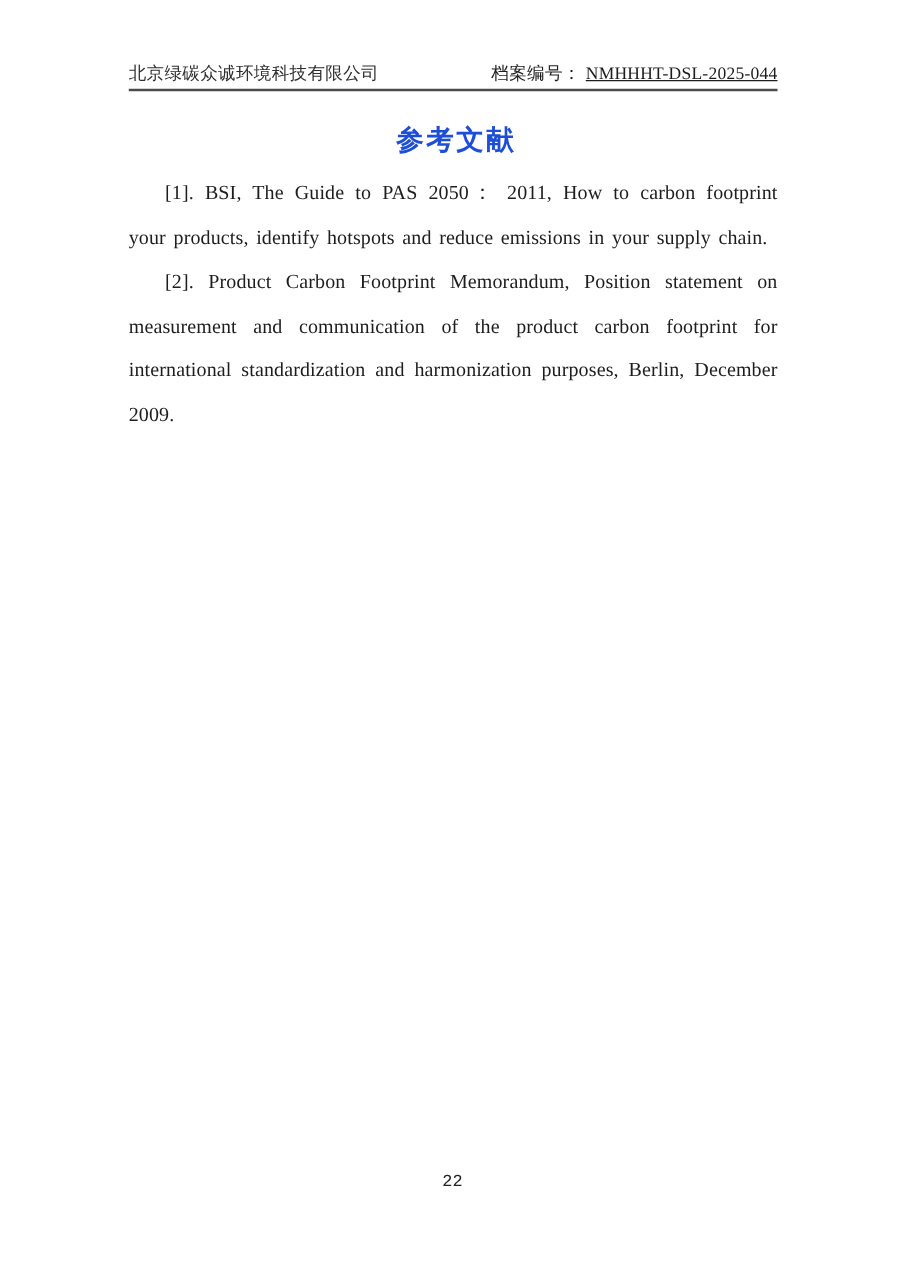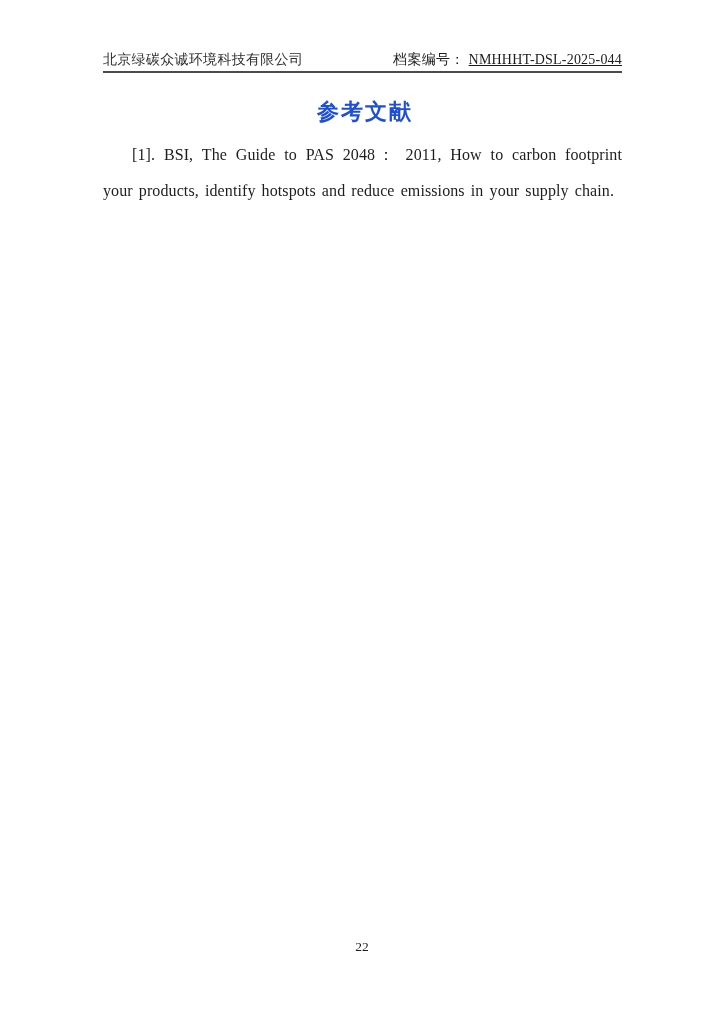--- a/index.html
+++ b/index.html
@@ -45,37 +45,39 @@
     word-spacing: 2px;
     letter-spacing: 0.1px;
   }
   .ref { margin: 0; text-indent: 29px; }
   .footer {
     position: absolute;
     top: 939px; left: 0; width: 100%;
     text-align: center;
     font-size: 13.5px;
     color: #222222;
+    font-family: Liberation Mono, monospace;
   }
 </style>
 </head>
 <body>
 
 <div class="page">
 
   <header class="header">
     <span>北京绿碳众诚环境科技有限公司</span>
     <span class="docnum">
       <span>档案编号：</span><span class="num">NMHHHT-DSL-2025-044</span>
     </span>
   </header>
 
   <h1 class="title">参考文献</h1>
 
   <main class="refs">
-    <p class="ref">[1]. BSI, The Guide to PAS 2048： 2011, How to carbon footprint your products, identify hotspots and reduce emissions in your supply chain.</p>
+    <p class="ref">[1]. BSI, The Guide to PAS 2050： 2011, How to carbon footprint your products, identify hotspots and reduce emissions in your supply chain.</p>
+    <p class="ref">[2]. Product Carbon Footprint Memorandum, Position statement on measurement and communication of the product carbon footprint for international standardization and harmonization purposes, Berlin, December 2009.</p>
   </main>
 
   <footer class="footer">
     <span>22</span>
   </footer>
 
 </div>
 
 </body></html>

